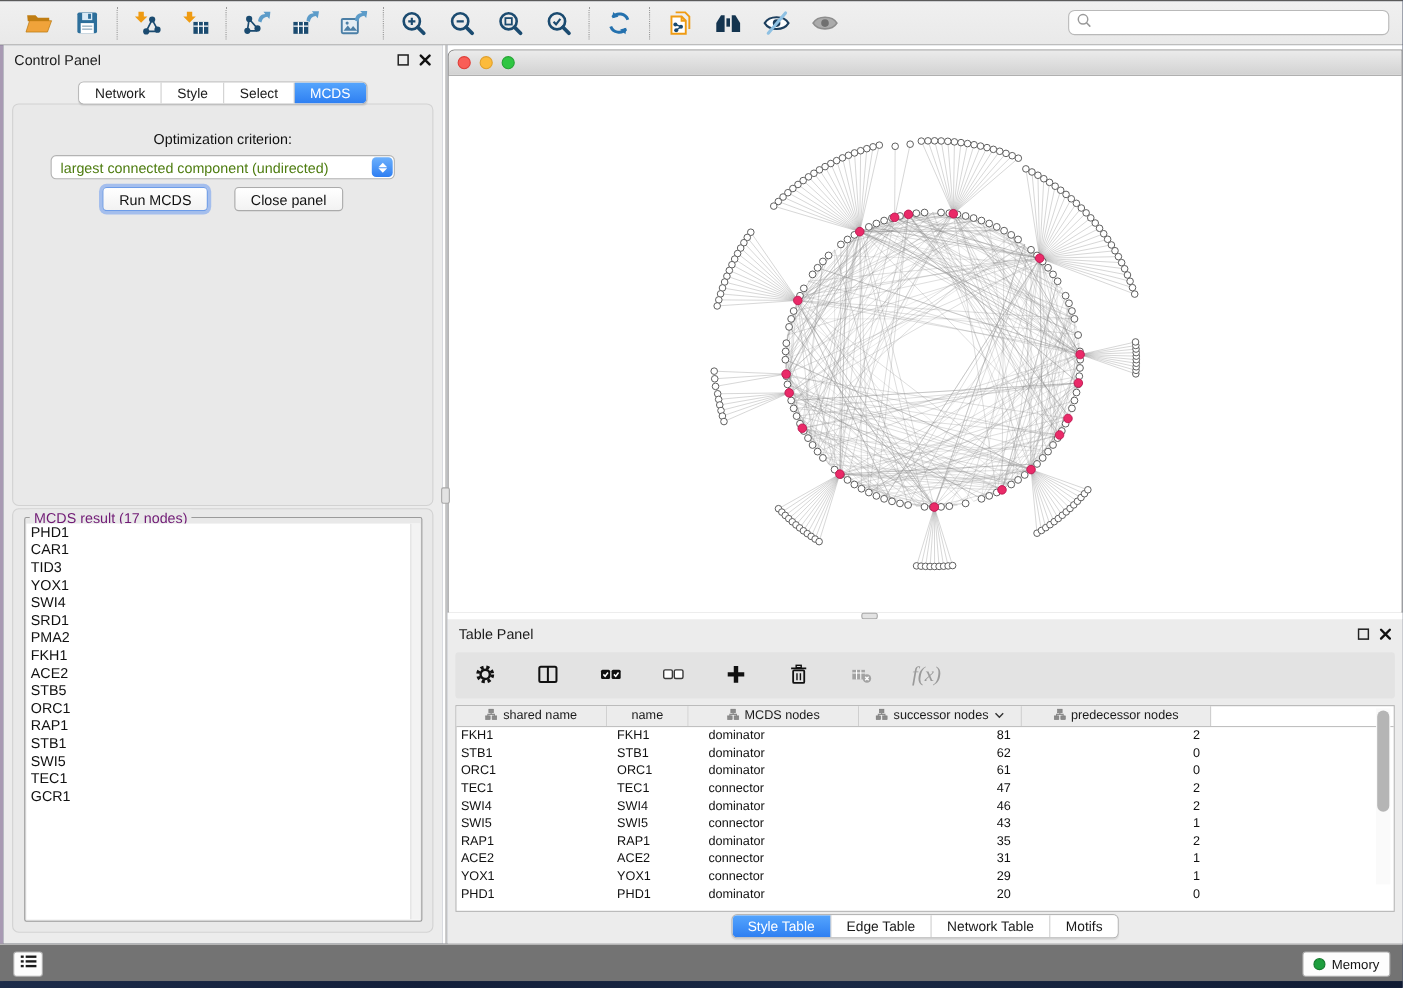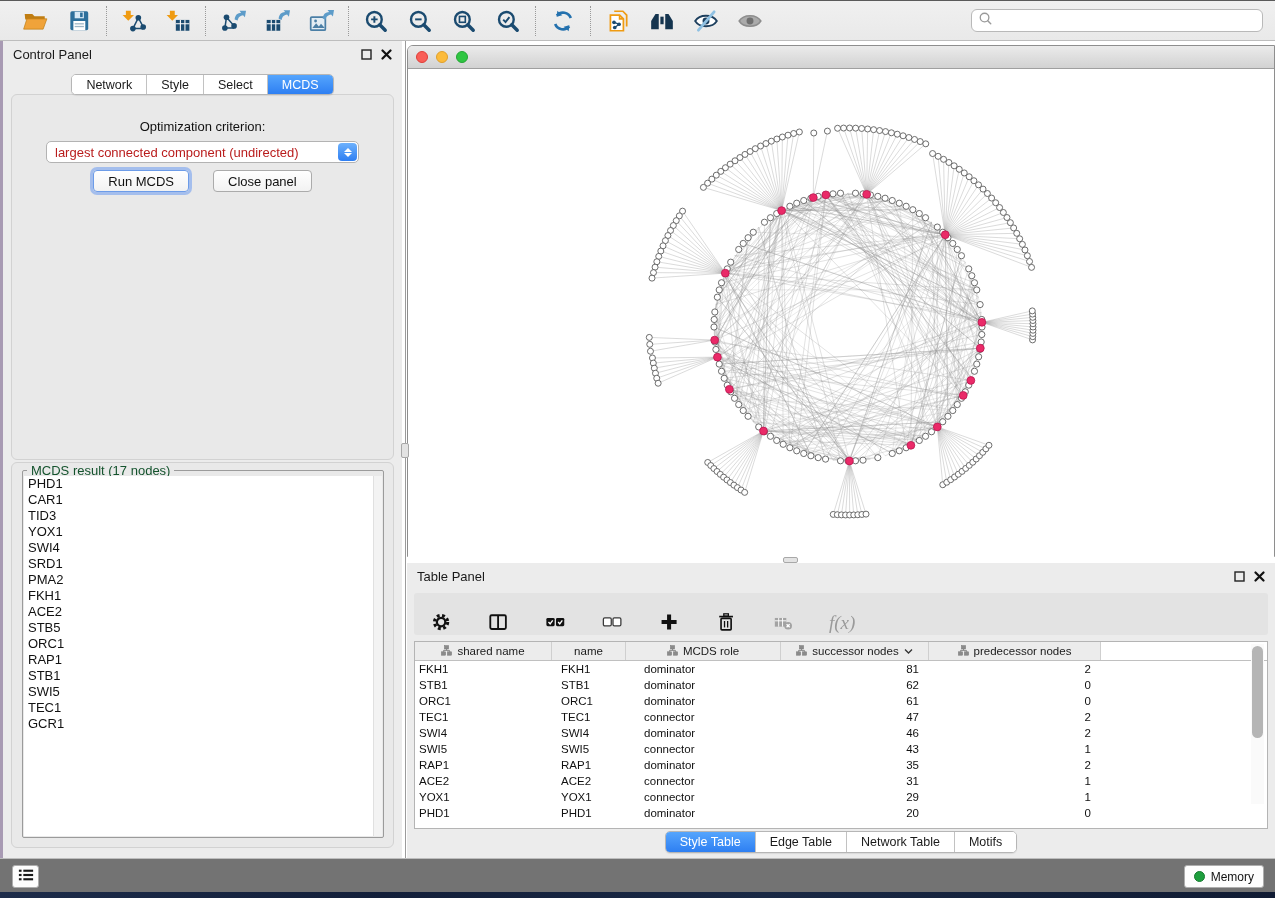--- a/index.html
+++ b/index.html
@@ -38,32 +38,32 @@
   .seg .tab:last-child { border-right:none; }
   .seg .tab.active { background:linear-gradient(#55a5fd,#2e7ff2); color:#fff; }
 
   .cp-card { position:absolute; left:8px; width:383px; background:#e9e9e9; border:1px solid #d2d2d2; border-radius:6px; }
   .cp-card1 { top:53px; height:366px; }
   .cp-card2 { top:421px; height:386px; }
 
   .opt-label { position:absolute; top:24px; width:100%; text-align:center; font-size:13px; color:#111; }
   .dropdown { position:absolute; left:34px; top:46px; width:313px; height:22px; background:#fff;
     border:1px solid #b3b3b3; border-radius:5px; display:flex; align-items:center; cursor:pointer; }
-  .dropdown .dd-text { flex:1; font-size:13px; color:#b91c1c; padding-left:8px; white-space:nowrap; overflow:hidden; }
+  .dropdown .dd-text { flex:1; font-size:13px; color:#4d7c0f; padding-left:8px; white-space:nowrap; overflow:hidden; }
   .dd-stepper { width:19px; height:18px; margin-right:1px; border-radius:4px;
     background:linear-gradient(#6db1fc,#2e7ef2); display:flex; flex-direction:column; align-items:center; justify-content:center; gap:1px; }
   .dd-stepper .up { width:0;height:0;border-left:4px solid transparent;border-right:4px solid transparent;border-bottom:4px solid #fff; }
   .dd-stepper .dn { width:0;height:0;border-left:4px solid transparent;border-right:4px solid transparent;border-top:4px solid #fff; }
   .cp-buttons { position:absolute; top:75px; width:100%; display:flex; justify-content:center; gap:24px; }
   .btn { height:22px; background:linear-gradient(#ffffff,#f2f2f2); border:1px solid #ababab; border-radius:4px;
     font-size:13px; color:#111; padding:0 14px; display:flex; align-items:center; cursor:pointer; font-family:"Liberation Sans",sans-serif; }
   .btn.focus-ring { border:1px solid #6d9ce8; box-shadow:0 0 0 3px rgba(107,155,240,.55); }
 
   .mcds-fieldset { position:absolute; left:10px; right:9px; top:7px; bottom:9px; border:1px solid #9b9b9b; border-radius:2px; }
-  .mcds-legend { position:absolute; top:-8px; left:4px; background:#e9e9e9; padding:0 4px; font-size:13px; color:#14532d; }
+  .mcds-legend { position:absolute; top:-8px; left:4px; background:#e9e9e9; padding:0 4px; font-size:13px; color:#701a75; }
   .mcds-list { position:absolute; left:1px; right:1px; top:5px; bottom:1px; background:#fff; overflow:hidden; }
   .mcds-item { font-size:13px; color:#111; line-height:16px; padding-left:4px; }
   .mcds-scroll { position:absolute; right:0; top:0; bottom:0; width:9px; background:#f3f3f3; border-left:1px solid #e0e0e0; }
 
   
   .v-splitter { position:absolute; left:402px; top:41px; width:5px; height:817px; background:#ffffff; }
   .v-splitter .line { position:absolute; left:3px; top:0; width:1px; height:100%; background:#9b9b9b; }
   .v-grip { position:absolute; left:-1px; top:402px; width:8px; height:15px; background:#e3e3e3; border:1px solid #a8a8a8; border-radius:2px; z-index:2; }
   .h-splitter { position:absolute; left:407px; top:557px; width:868px; height:6px; background:#fff; }
   .h-grip { position:absolute; left:376px; top:0px; width:15px; height:6px; background:#e3e3e3; border:1px solid #a8a8a8; border-radius:2px; }
@@ -78,21 +78,21 @@
   .tl.red { background:#f95e57; border:1px solid #df3e38; }
   .tl.yellow { background:#fcbb3b; border:1px solid #e0a02b; }
   .tl.green { background:#2fc642; border:1px solid #24a534; }
   .net-title { position:absolute; left:0; right:0; text-align:center; font-size:12.5px; font-weight:700; color:#1a1a1a; }
   .net-canvas { position:relative; width:100%; height:488px; background:#fff; overflow:hidden; }
   .net-canvas svg { display:block; }
 
   
   .table-panel { position:absolute; left:407px; top:563px; width:868px; height:295px; background:#ececec; }
   .tp-toolbar { position:absolute; left:7px; top:30px; width:854px; height:42px; background:#e3e3e3; border-radius:3px;
-    display:flex; align-items:flex-end; gap:33px; padding-left:16px; }
+    display:flex; align-items:center; gap:33px; padding-left:16px; }
   .tp-btn { width:24px; height:24px; display:flex; align-items:center; justify-content:center; cursor:pointer; }
   .tp-btn svg { width:22px; height:22px; }
   .tp-btn.disabled { opacity:1; cursor:default; }
   .fx-label { font-family:"Liberation Serif", serif; font-style:italic; font-size:19px; color:#9a9a9a; }
 
   .ntable { position:absolute; left:7px; top:78px; width:854px; height:188px; background:#fff; border:1px solid #b4b4b4; }
   .ntable-header { display:flex; height:19px; border-bottom:1px solid #c0c0c0; }
   .th { background:#ececec; border-right:1px solid #cfcfcf; display:flex; align-items:center; justify-content:center; gap:5px;
     font-size:11.5px; color:#1a1a1a; cursor:pointer; }
   .ntable-body { position:relative; }
@@ -1213,21 +1213,21 @@
           </div>
           <div class="th" style="width: 155px;">
             <span><svg width="11" height="11" viewBox="0 0 11 11">
                 <g fill="#8b8b8b" stroke="#777" stroke-width=".5">
                   <rect x="3.4" y="0.6" width="4.2" height="3.4"></rect>
                   <rect x="0.4" y="6.8" width="4.2" height="3.4"></rect>
                   <rect x="6.4" y="6.8" width="4.2" height="3.4"></rect>
                 </g>
                 <path d="M5.5 4v1.4M2.5 6.8V5.4h6v1.4" stroke="#8b8b8b" fill="none" stroke-width="1"></path>
               </svg></span>
-            <span>MCDS role</span>
+            <span>MCDS nodes</span>
           </div>
           <div class="th" style="width: 148px;">
             <span><svg width="11" height="11" viewBox="0 0 11 11">
                 <g fill="#8b8b8b" stroke="#777" stroke-width=".5">
                   <rect x="3.4" y="0.6" width="4.2" height="3.4"></rect>
                   <rect x="0.4" y="6.8" width="4.2" height="3.4"></rect>
                   <rect x="6.4" y="6.8" width="4.2" height="3.4"></rect>
                 </g>
                 <path d="M5.5 4v1.4M2.5 6.8V5.4h6v1.4" stroke="#8b8b8b" fill="none" stroke-width="1"></path>
               </svg></span>

